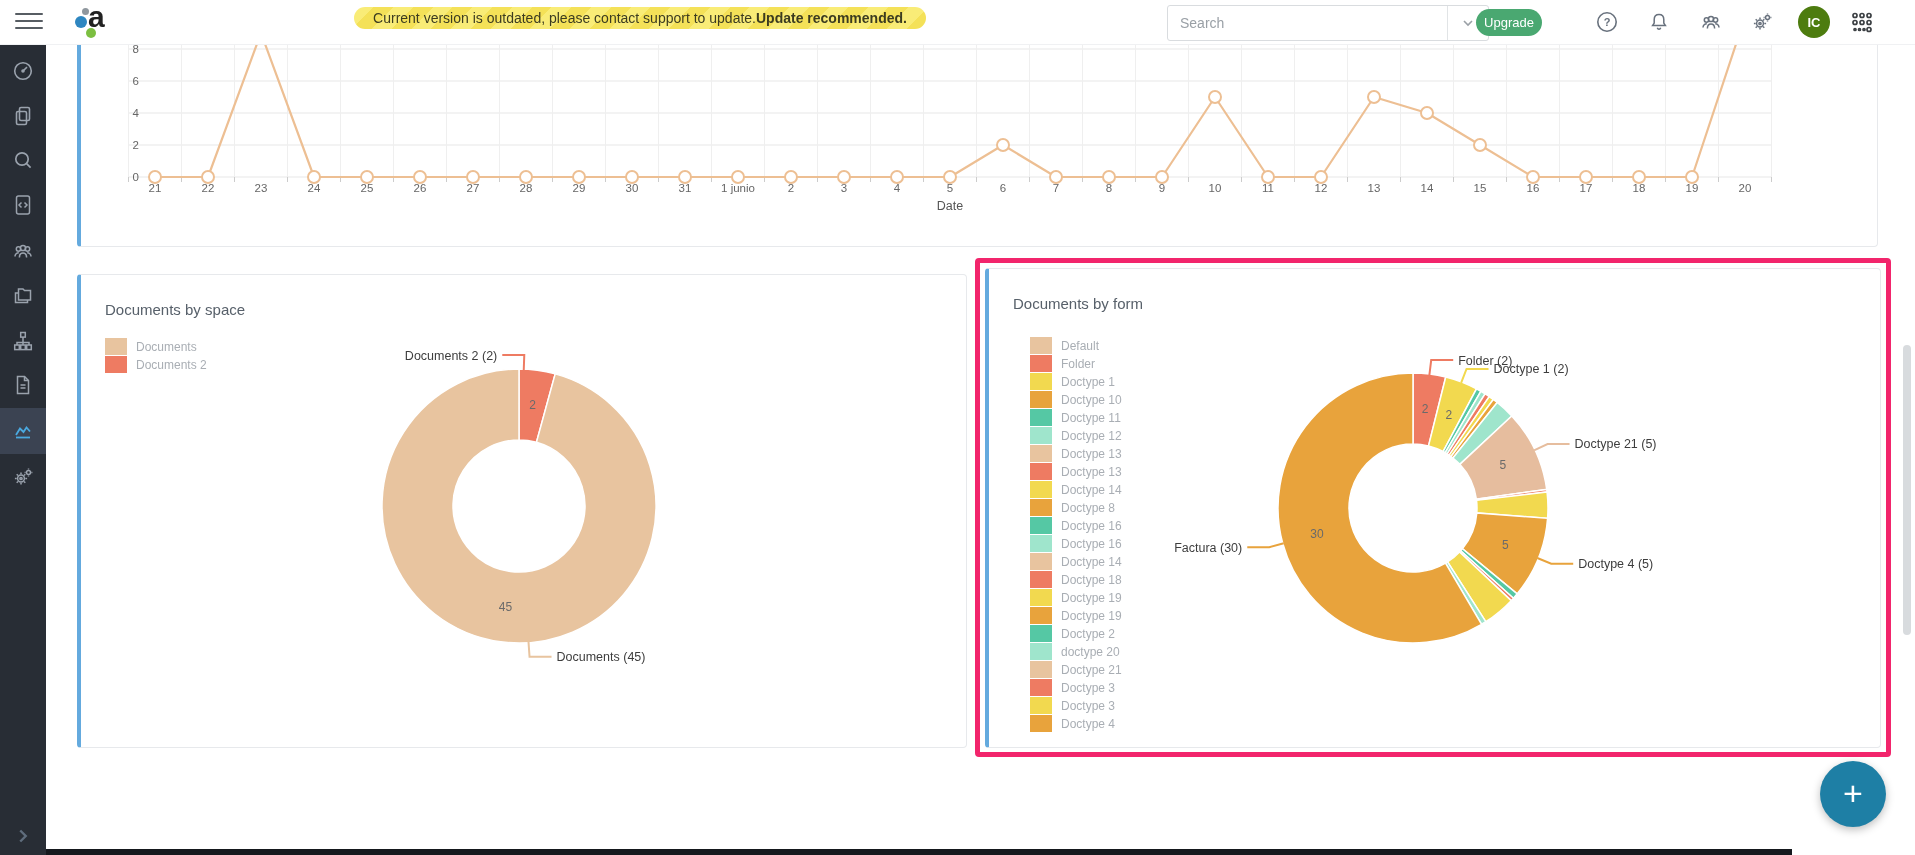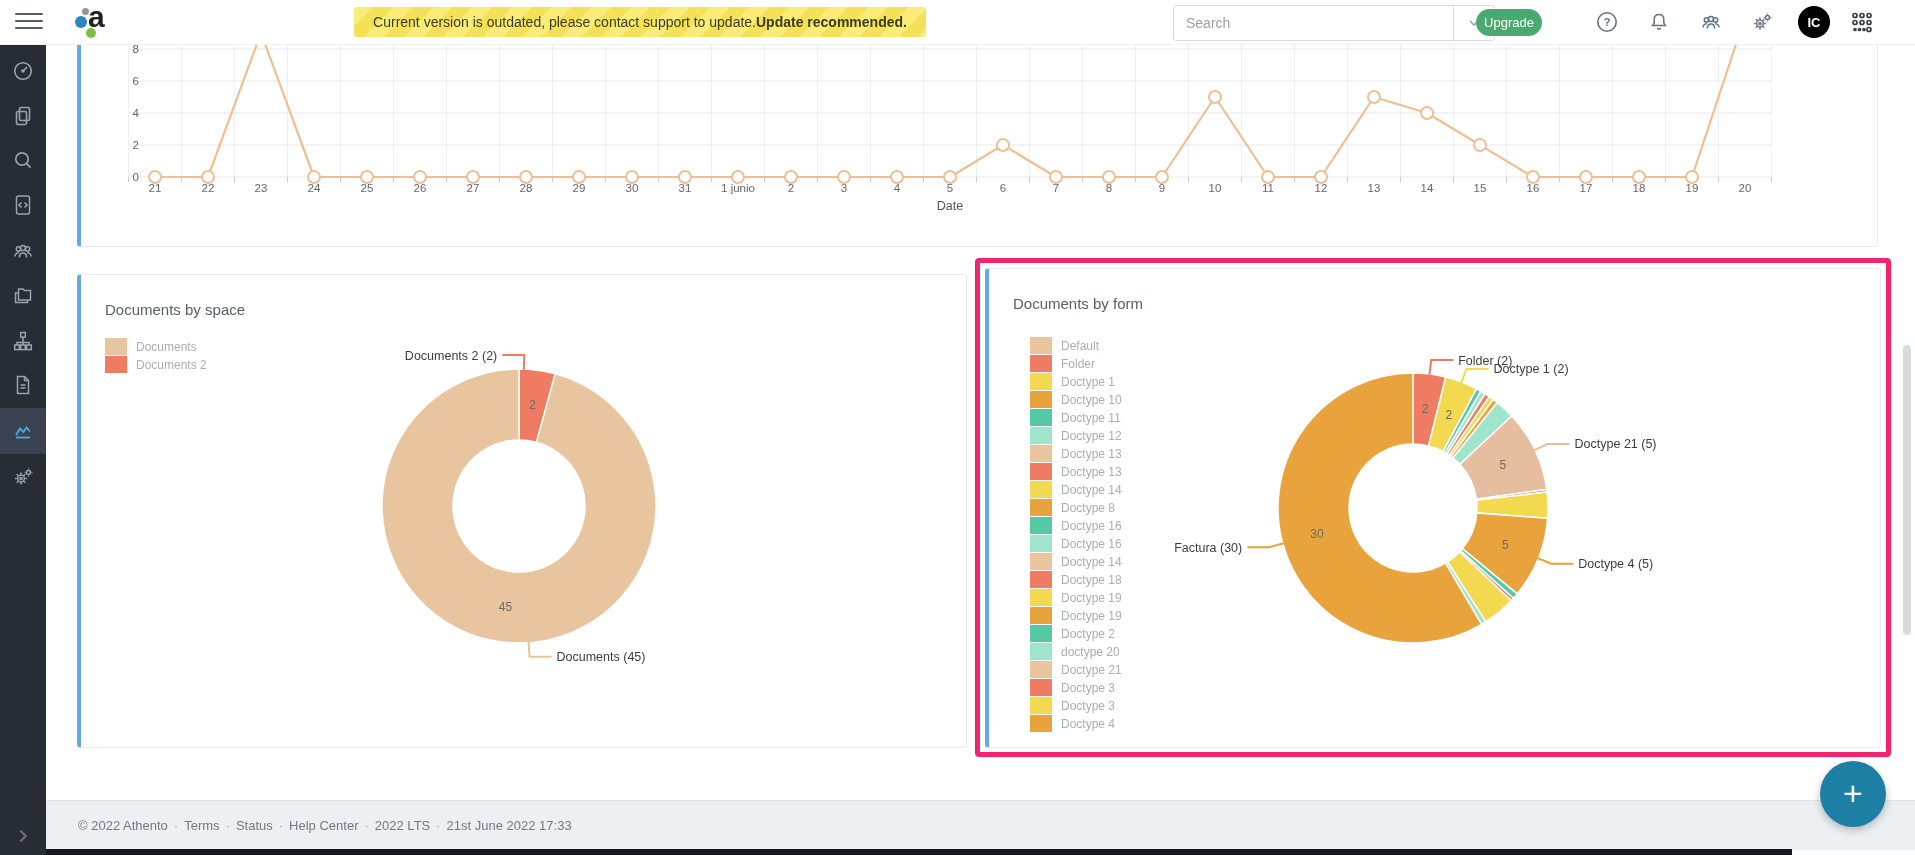--- a/index.html
+++ b/index.html
@@ -9,31 +9,31 @@
   
   .topbar{position:absolute;left:0;top:0;width:1915px;height:44px;background:#fff;border-bottom:1px solid #f0f1f3;z-index:40;}
   .hamburger{position:absolute;left:15px;top:13px;width:28px;height:18px;cursor:pointer;}
   .hamburger i{display:block;height:2.4px;background:#575d63;margin-bottom:4.5px;border-radius:1px;}
   .logo{position:absolute;left:72px;top:2px;width:46px;height:40px;}
   .logo .a{position:absolute;left:16px;top:-2px;font-size:30px;font-weight:700;color:#222;}
   .logo .dot{position:absolute;border-radius:50%;}
   .logo .d1{left:10px;top:6px;width:7px;height:7px;background:#8f979e;}
   .logo .d2{left:3px;top:14px;width:12px;height:12px;background:#2e86c0;}
   .logo .d3{left:14px;top:26px;width:10px;height:10px;background:#7cbf41;}
-  .banner{position:absolute;left:354px;top:7px;width:572px;height:30px;border-radius:3px;
+  .banner{position:absolute;left:354px;top:7px;width:572px;height:22px;border-radius:13px;
     background:repeating-linear-gradient(135deg,#f9ec77 0 14px,#f4e158 14px 28px);
     display:flex;align-items:center;justify-content:center;font-size:14px;color:#3c3c20;white-space:nowrap;}
   .banner b{}
-  .searchbox{position:absolute;left:1167px;top:5px;width:320px;height:34px;border:1px solid #d9dcdf;border-radius:3px;background:#fff;display:flex;align-items:stretch;margin-left:6px;}
+  .searchbox{position:absolute;left:1167px;top:5px;width:320px;height:34px;border:1px solid #d9dcdf;border-radius:3px;background:#fff;display:flex;align-items:stretch;}
   .searchbox input{flex:1;border:0;outline:none;padding:0 12px;font-size:14px;color:#444;font-family:inherit;background:transparent;}
   .searchbox input::placeholder{color:#9aa0a6;}
   .search-dd{width:40px;border-left:1px solid #e1e4e6;display:flex;align-items:center;justify-content:center;cursor:pointer;}
   .btn-upgrade{position:absolute;left:1476px;top:9px;width:66px;height:27px;border:0;border-radius:14px;background:#4aa871;color:#fff;font-size:13px;font-family:inherit;cursor:pointer;}
   .tb-icon{position:absolute;top:10px;width:24px;height:24px;cursor:pointer;}
-  .avatar{position:absolute;left:1798px;top:6px;width:32px;height:32px;border-radius:50%;background:#000000;color:#fff;font-size:13px;font-weight:700;display:flex;align-items:center;justify-content:center;cursor:pointer;}
+  .avatar{position:absolute;left:1798px;top:6px;width:32px;height:32px;border-radius:50%;background:#4d7c0f;color:#fff;font-size:13px;font-weight:700;display:flex;align-items:center;justify-content:center;cursor:pointer;}
 
   
   .sidebar{position:absolute;left:0;top:44px;width:46px;height:811px;background:#282d35;z-index:30;}
   .sb-icon{position:absolute;left:0;width:46px;height:40px;display:flex;align-items:center;justify-content:center;cursor:pointer;}
   .sb-active{background:#3b4352;height:46px;}
   .sb-expand{position:absolute;left:0;top:772px;width:46px;height:39px;display:flex;align-items:center;justify-content:center;cursor:pointer;}
 
   
   .panel{position:absolute;background:#fff;border:1px solid #e7e9ec;border-left:4px solid #64aade;}
   .panel-top{left:77px;top:44px;width:1796px;height:202px;border-top:0;border-radius:0 0 4px 4px;overflow:hidden;}
@@ -506,23 +506,20 @@
         <path d="M496.7967285579176,352.69096846832144 A135,135 0 0 1 492.571097188687,355.28845441547344 L456.50777940797013,294.1293413525207 A64,64 0 0 0 458.5110416867165,292.89794060720425 Z" fill="#9fe5cc" stroke="#fff" stroke-width="1.5"></path>
         <path d="M492.571097188687,355.28845441547344 A135,135 0 1 1 424.0000000000002,104 L424.0000000000001,175 A64,64 0 1 0 456.50777940797013,294.1293413525207 Z" fill="#e8a33c" stroke="#fff" stroke-width="1.5"></path>
         <text x="328.0096740825991" y="269.1936505716776" font-size="12" fill="#6a6a6a" text-anchor="middle">30</text>
         <polyline points="294.72659625194245,274.2758711216562 280.25569284730915,278.2246626651252 258.25569284730915,278.2246626651252" fill="none" stroke="#e8a33c" stroke-width="2"></polyline>
         <text x="253.25569284730915" y="282.7246626651252" font-size="12.5" fill="#3d3d3d" text-anchor="end">Factura (30)</text>
       </svg>
   </section>
 
   <div class="highlight"></div>
 
-  <footer class="footer">
-    <div class="footer-inner" id="footer-inner"><span>© 2022 Athento</span><span class="footer-sep">·</span><a href="#">Terms</a><span class="footer-sep">·</span><a href="#">Status</a><span class="footer-sep">·</span><a href="#">Help Center</a><span class="footer-sep">·</span><span>2022 LTS</span><span class="footer-sep">·</span><span>21st June 2022 17:33</span></div>
-  </footer>
   <div class="window-edge"></div>
 
   <div class="fab">
       <span>+</span>
     </div>
   <div class="scroll-thumb"></div>
 
 </div>
 
 </body></html>

